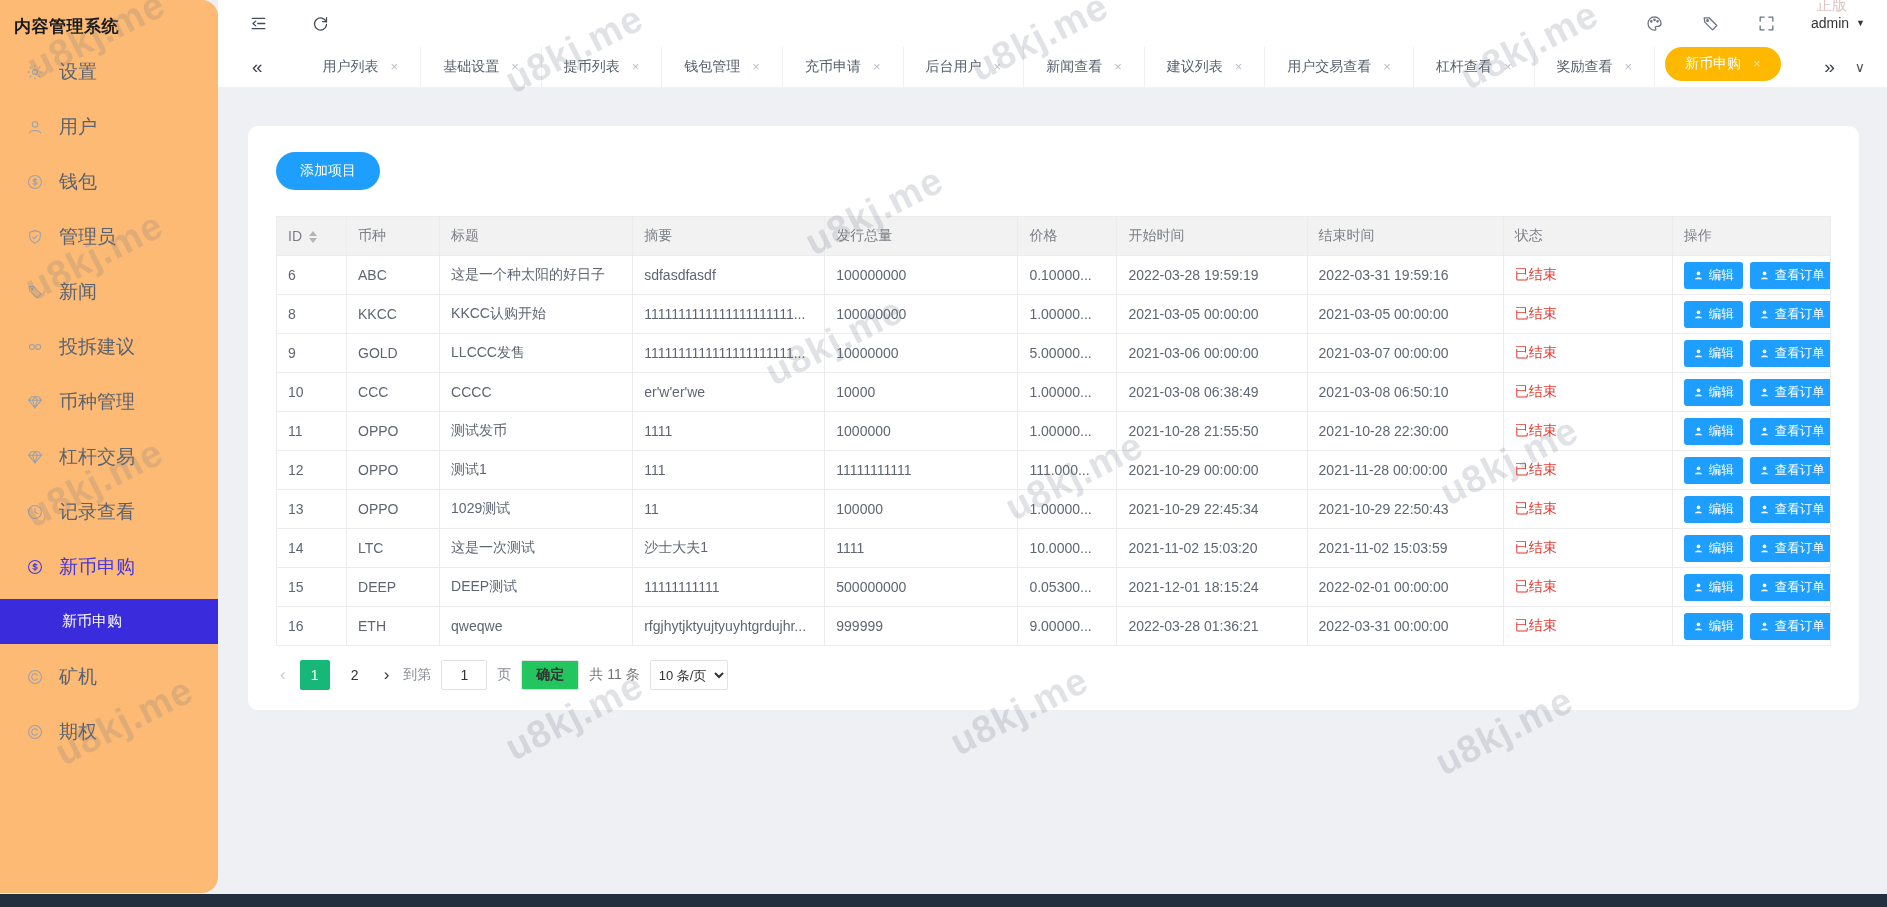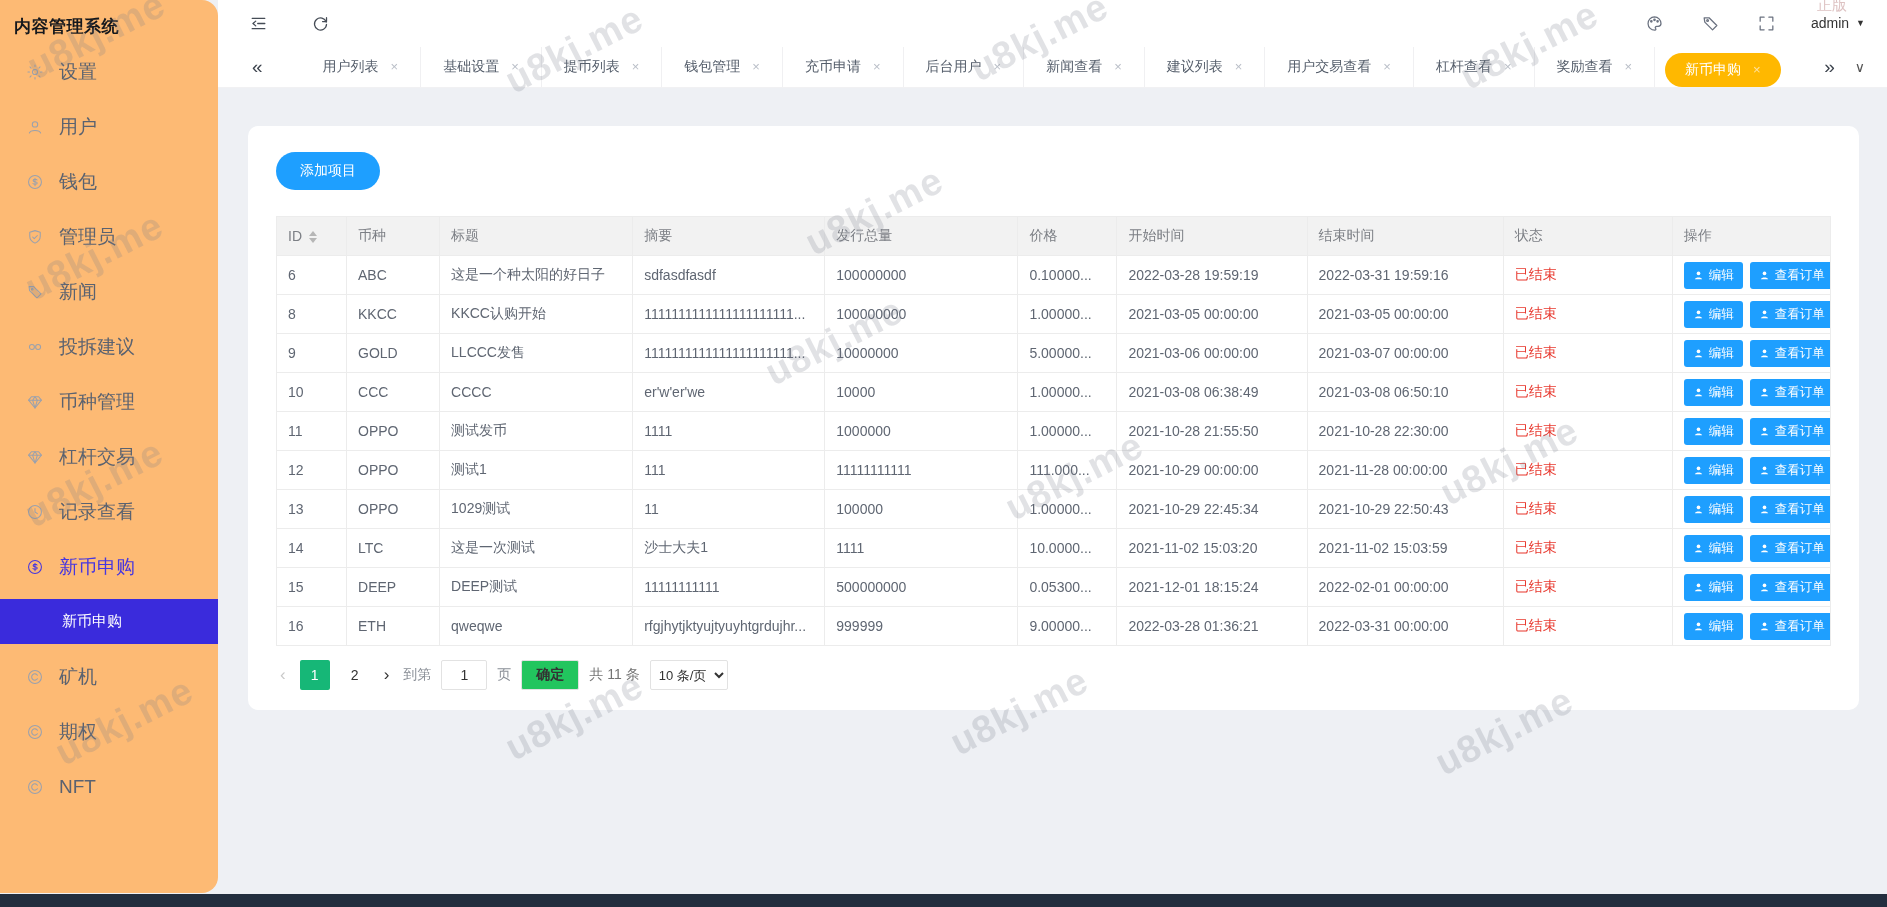--- a/index.html
+++ b/index.html
@@ -25,21 +25,21 @@
   .tb-right { margin-left:auto; display:flex; align-items:center; gap:32px; }
   .tb-right .tb-icon svg { stroke:#6b7280; }
   .admin { font-size:14px; color:#333; display:flex; align-items:center; gap:7px; cursor:pointer; padding-right:6px; }
   .admin .caret { font-size:9px; color:#333; }
 
   
   .tabbar { height:42px; background:#fff; display:flex; align-items:center; padding:0 12px 0 24px; border-bottom:1px solid #f1f1f3; }
   .tab-nav { font-size:19px; color:#3c434d; padding:0 10px; cursor:pointer; user-select:none; }
   .tab-nav.down { font-size:14px; color:#555; }
   .home-wrap { padding:0 14px; }
-  .tabs { display:flex; align-items:flex-end; flex:1; min-width:0; overflow:hidden; }
+  .tabs { display:flex; align-items:flex-start; flex:1; min-width:0; overflow:hidden; }
   .tab { display:flex; align-items:center; height:40px; padding:0 22px; font-size:14px; color:#555e6b; border-right:1px solid #f0f0f2; cursor:pointer; white-space:nowrap; }
   .tab .x { margin-left:12px; color:#b9bec7; font-size:13px; }
   .tab.active { background:#ffb800; color:#fff; height:34px; border-radius:17px; border-right:none; margin:0 10px; padding:0 20px; }
   .tab.active .x { color:#ffe2a0; }
 
   
   .content { flex:1; padding:38px 28px 0 30px; background:#eef0f4; }
   .card { background:#fff; border-radius:10px; padding:26px 28px 20px 28px; }
   .add-btn { background:#1e9fff; color:#fff; border:none; border-radius:19px; height:38px; padding:0 24px; font-size:14px; cursor:pointer; font-family:inherit; }
 
@@ -185,29 +185,20 @@
           <span>矿机</span>
         </div>
         <div class="menu-item">
           <span style="display: inline-flex;">
             <svg viewBox="0 0 24 24">
               <circle cx="12" cy="12" r="8.6"></circle>
               <path d="M15.2 9.6a4.2 4.2 0 1 0 0 4.8"></path>
             </svg>
           </span>
           <span>期权</span>
-        </div>
-        <div class="menu-item">
-          <span style="display: inline-flex;">
-            <svg viewBox="0 0 24 24">
-              <circle cx="12" cy="12" r="8.6"></circle>
-              <path d="M15.2 9.6a4.2 4.2 0 1 0 0 4.8"></path>
-            </svg>
-          </span>
-          <span>NFT</span>
         </div>
       </nav>
   </aside>
 
   <div class="main">
 
     <div class="topbar">
       <span class="tb-icon">
         <svg viewBox="0 0 24 24">
             <path d="M4 5.5h16M11 12h9M4 18.5h16M8.5 9L5 12l3.5 3"></path>

